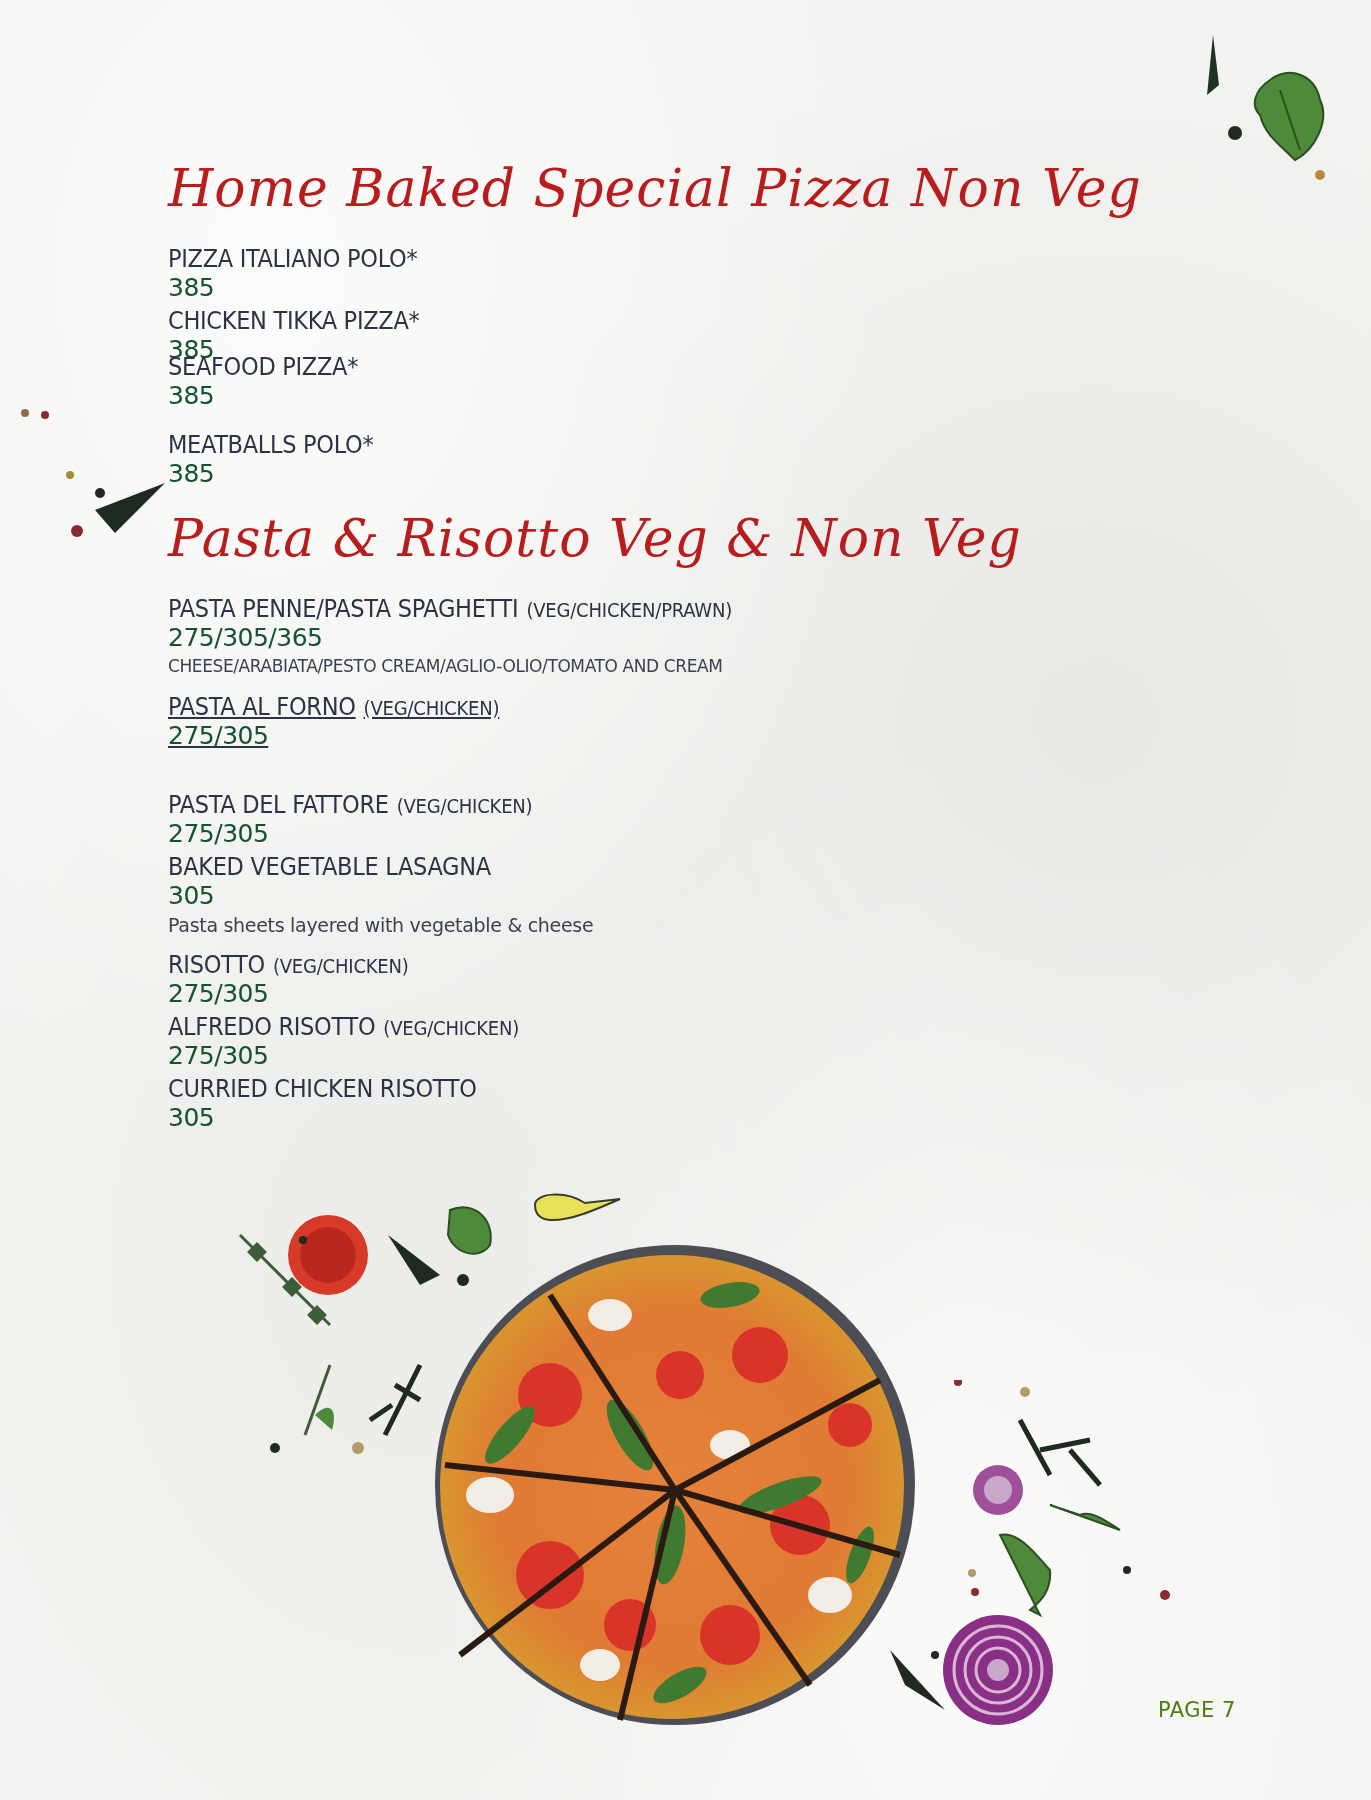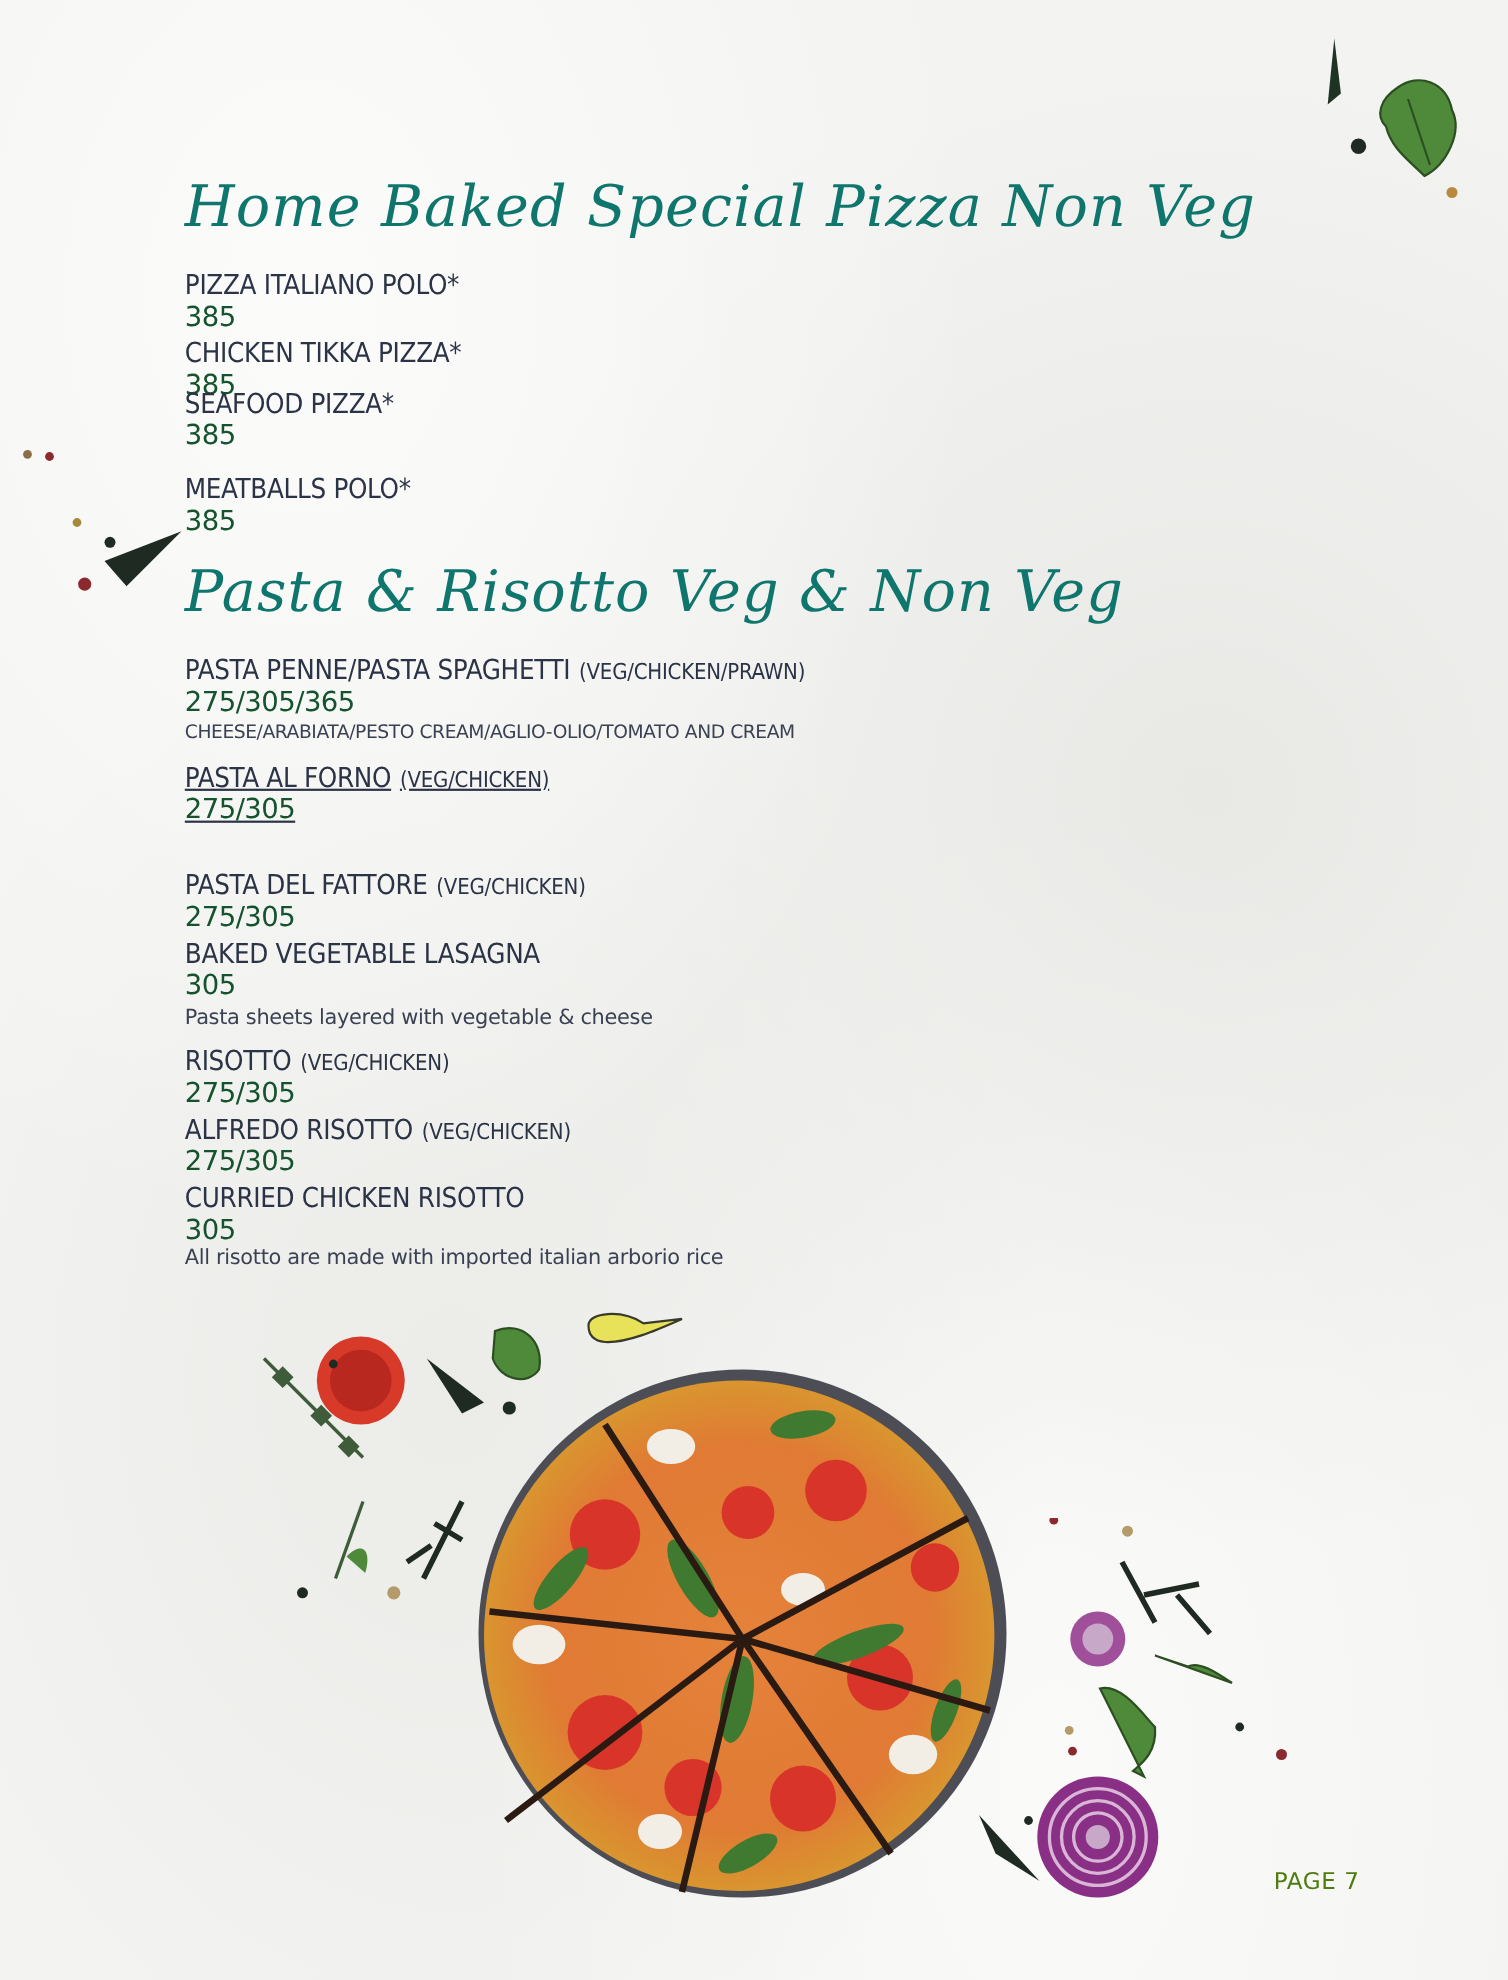--- a/index.html
+++ b/index.html
@@ -10,21 +10,21 @@
         radial-gradient(ellipse at 20% 15%, rgba(255,255,255,0.7) 0, rgba(255,255,255,0) 40%),
         radial-gradient(ellipse at 80% 40%, rgba(225,225,222,0.6) 0, rgba(225,225,222,0) 45%),
         radial-gradient(ellipse at 30% 70%, rgba(232,232,229,0.7) 0, rgba(232,232,229,0) 40%),
         radial-gradient(ellipse at 70% 90%, rgba(255,255,255,0.6) 0, rgba(255,255,255,0) 40%);
       font-family: "DejaVu Sans", sans-serif;
       color: #2b3346;
     }
     .heading {
       position: absolute; left: 168px;
       font-family: "DejaVu Serif", serif; font-style: italic;
-      font-size: 52px; color: #0f766e; letter-spacing: 1px; white-space: nowrap;
+      font-size: 52px; color: #b91c1c; letter-spacing: 1px; white-space: nowrap;
     }
     .item { position: absolute; left: 168px; width: 1028px; }
     .row { display: flex; justify-content: space-between; align-items: baseline; flex-direction: column; }
     .name {
       font-family: "DejaVu Sans Condensed", "DejaVu Sans", sans-serif;
       font-stretch: condensed;
       font-size: 25px; color: #2b3346; letter-spacing: -0.3px; white-space: nowrap;
     }
     .opt { font-size: 20px; letter-spacing: -0.2px; margin-left: 8px; }
     .price {
@@ -113,21 +113,20 @@
     <span class="name"><span>ALFREDO RISOTTO</span><span class="opt">(VEG/CHICKEN)</span></span>
     <span class="price">275/305</span>
   </div>
 </div>
 
 <div class="item" style="top:1074px;">
   <div class="row">
     <span class="name">CURRIED CHICKEN RISOTTO</span>
     <span class="price">305</span>
   </div>
-  <div class="desc" style="margin-top:0;">All risotto are made with imported italian arborio rice</div>
 </div>
 
 <div class="page-num">PAGE 7</div>
 
 <svg class="deco" style="left:1195px;top:25px;" width="140" height="160" viewBox="0 0 140 160">
   <polygon points="18,10 24,60 12,70" fill="#1f3324"></polygon>
   <circle cx="40" cy="108" r="7" fill="#1f2a22"></circle>
   <path d="M75,55 C95,40 120,50 125,75 C135,95 120,125 100,135 C85,120 70,110 65,90 C55,80 60,65 75,55 Z" fill="#4e8a3a" stroke="#2c4e22" stroke-width="2"></path>
   <path d="M85,65 L105,125" stroke="#2c4e22" stroke-width="2"></path>
   <circle cx="125" cy="150" r="5" fill="#b98a3d"></circle>

